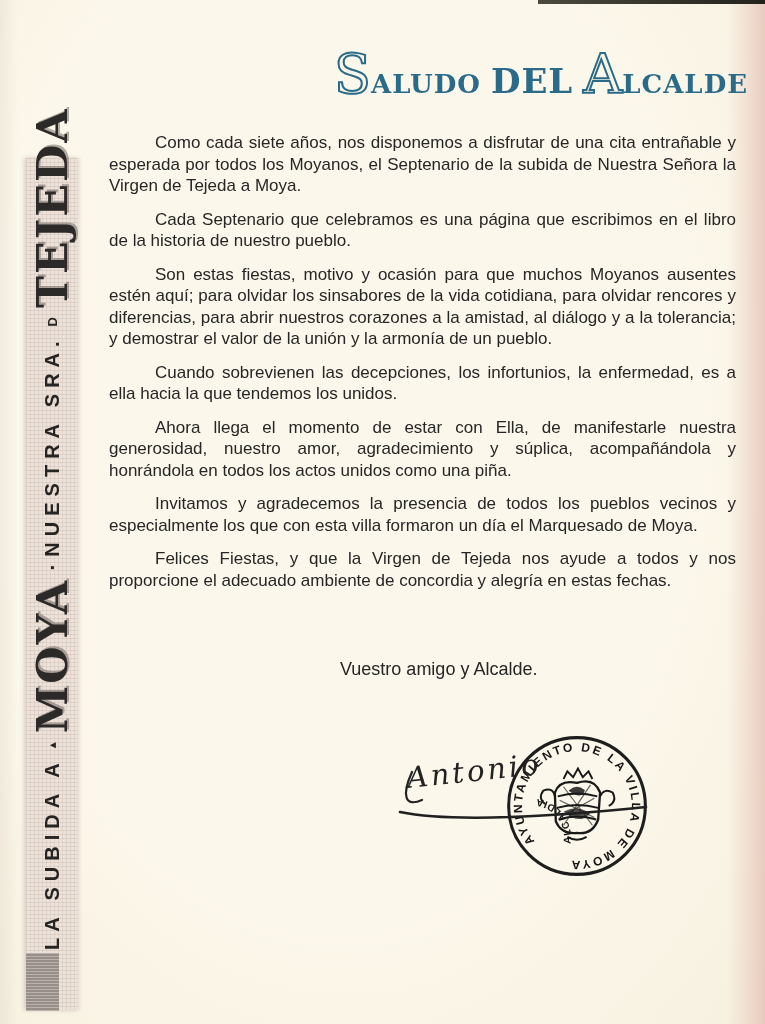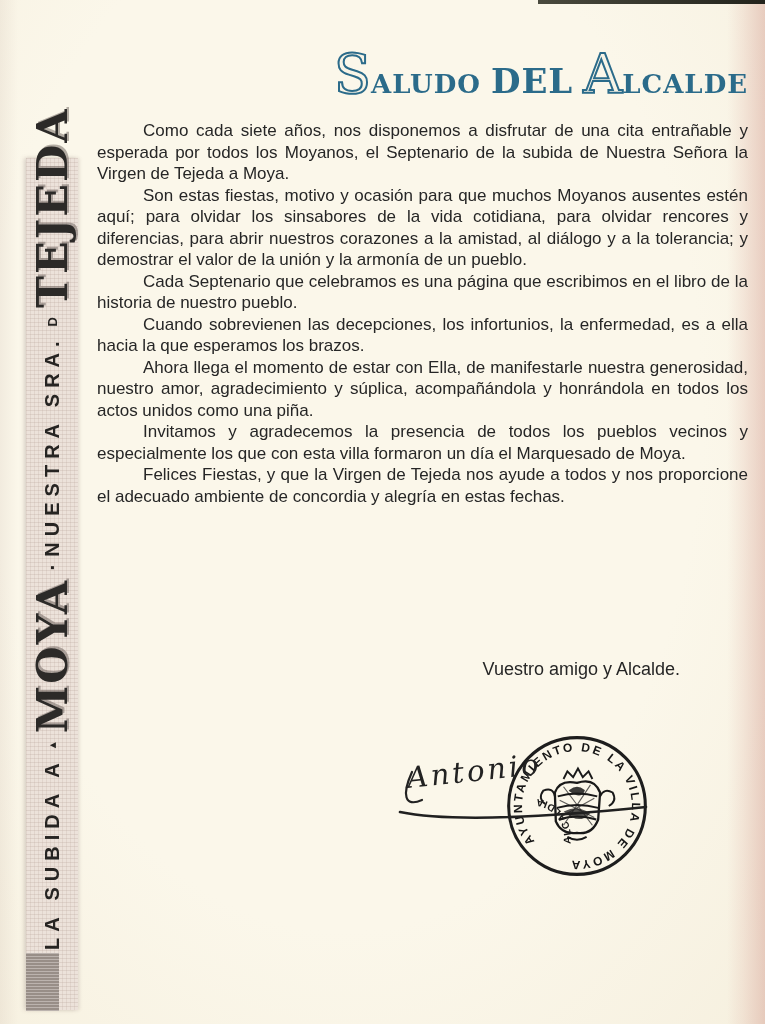--- a/index.html
+++ b/index.html
@@ -41,24 +41,24 @@
   .title{position:absolute;top:46px;right:17px;margin:0;white-space:nowrap;
         font-family:"DejaVu Serif",serif;color:#2b6b8a;font-weight:bold;line-height:58px;}
   .title .cap{font-size:54px;font-weight:normal;color:#f8f4e6;
         -webkit-text-stroke:2px #2b6b8a;letter-spacing:0;}
   .title .rest{font-size:26px;letter-spacing:1px;}
   .title .midword{font-size:34px;letter-spacing:1px;margin:0 10px;}
 
   
   .body-text{position:absolute;left:97px;top:120px;width:651px;
         font-size:17px;line-height:21.5px;color:#262626;text-align:justify;}
-  .body-text p{margin:0;text-indent:46px;}
+  .body-text p{margin:12px;text-indent:46px;}
 
   
-  .signoff{position:absolute;left:340px;top:655px;width:340px;text-align:right;color:#262626;}
+  .signoff{position:absolute;left:340px;top:655px;width:340px;text-align:left;color:#262626;}
   .signoff-line1{font-size:18px;line-height:28px;}
   .signoff-line2{font-size:18.5px;line-height:30px;letter-spacing:0.5px;}
 
   
   .stamp-svg{position:absolute;left:500px;top:729px;}
   .signature-svg{position:absolute;left:378px;top:742px;}
 </style>
 </head>
 <body>
 
@@ -76,23 +76,23 @@
       <span class="banner-de">D</span>
       <span class="banner-blackletter">TEJEDA</span>
     </div>
     <div class="bottom-gray-block"></div>
   </aside>
 
   <h1 class="title"><span class="cap">S</span><span class="rest">ALUDO</span><span class="midword">DEL</span><span class="cap">A</span><span class="rest">LCALDE</span></h1>
 
   <main class="body-text">
     <p>Como cada siete años, nos disponemos a disfrutar de una cita entrañable y esperada por todos los Moyanos, el Septenario de la subida de Nuestra Señora la Virgen de Tejeda a Moya.</p>
+    <p>Cada Septenario que celebramos es una página que escribimos en el libro de la historia de nuestro pueblo.</p>
     <p>Son estas fiestas, motivo y ocasión para que muchos Moyanos ausentes estén aquí; para olvidar los sinsabores de la vida cotidiana, para olvidar rencores y diferencias, para abrir nuestros corazones a la amistad, al diálogo y a la tolerancia; y demostrar el valor de la unión y la armonía de un pueblo.</p>
-    <p>Cada Septenario que celebramos es una página que escribimos en el libro de la historia de nuestro pueblo.</p>
-    <p>Cuando sobrevienen las decepciones, los infortunios, la enfermedad, es a ella hacia la que esperamos los brazos.</p>
+    <p>Cuando sobrevienen las decepciones, los infortunios, la enfermedad, es a ella hacia la que tendemos los unidos.</p>
     <p>Ahora llega el momento de estar con Ella, de manifestarle nuestra generosidad, nuestro amor, agradecimiento y súplica, acompañándola y honrándola en todos los actos unidos como una piña.</p>
     <p>Invitamos y agradecemos la presencia de todos los pueblos vecinos y especialmente los que con esta villa formaron un día el Marquesado de Moya.</p>
     <p>Felices Fiestas, y que la Virgen de Tejeda nos ayude a todos y nos proporcione el adecuado ambiente de concordia y alegría en estas fechas.</p>
   </main>
 
   <div class="signoff">
     <div class="signoff-line1">Vuestro amigo y Alcalde.</div>
   </div>
 
   <svg class="stamp-svg" width="154" height="154" viewBox="0 0 160 160">

